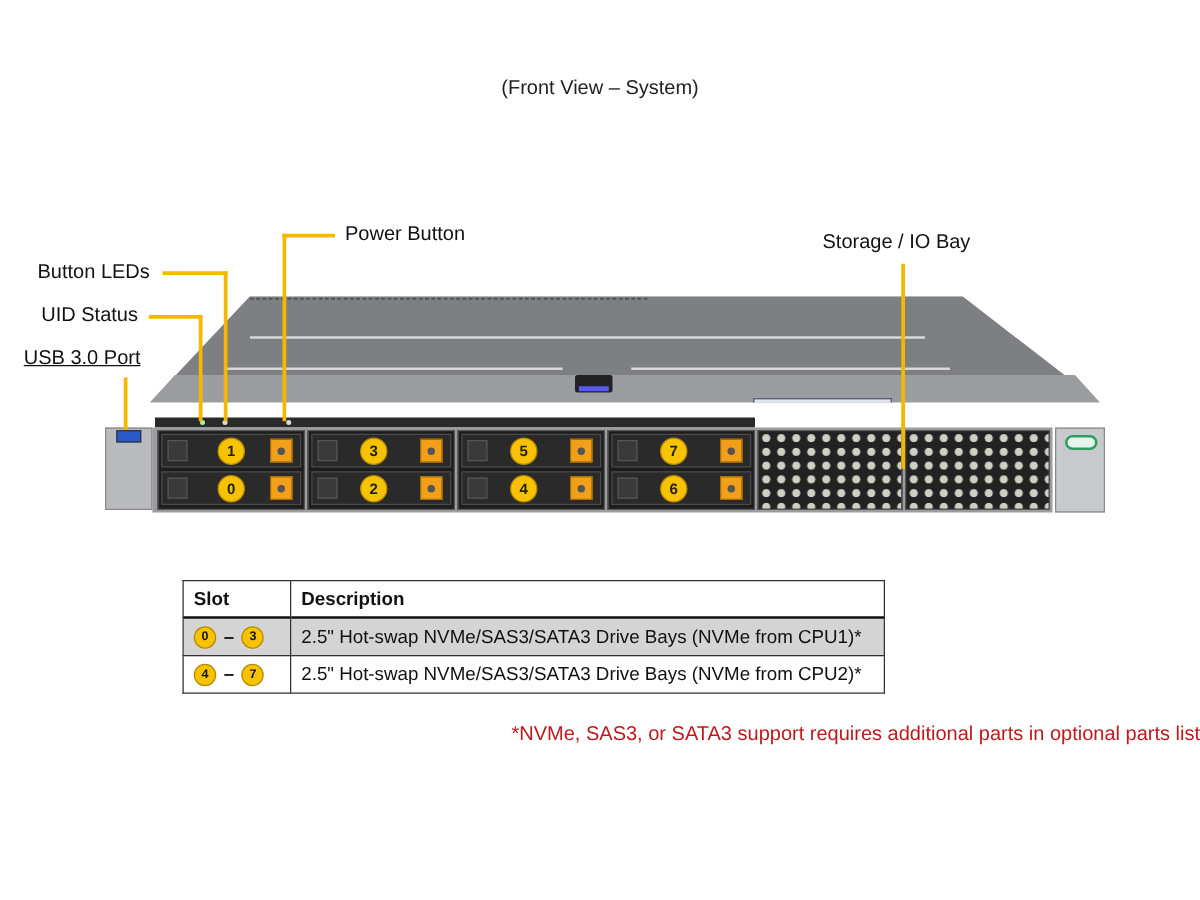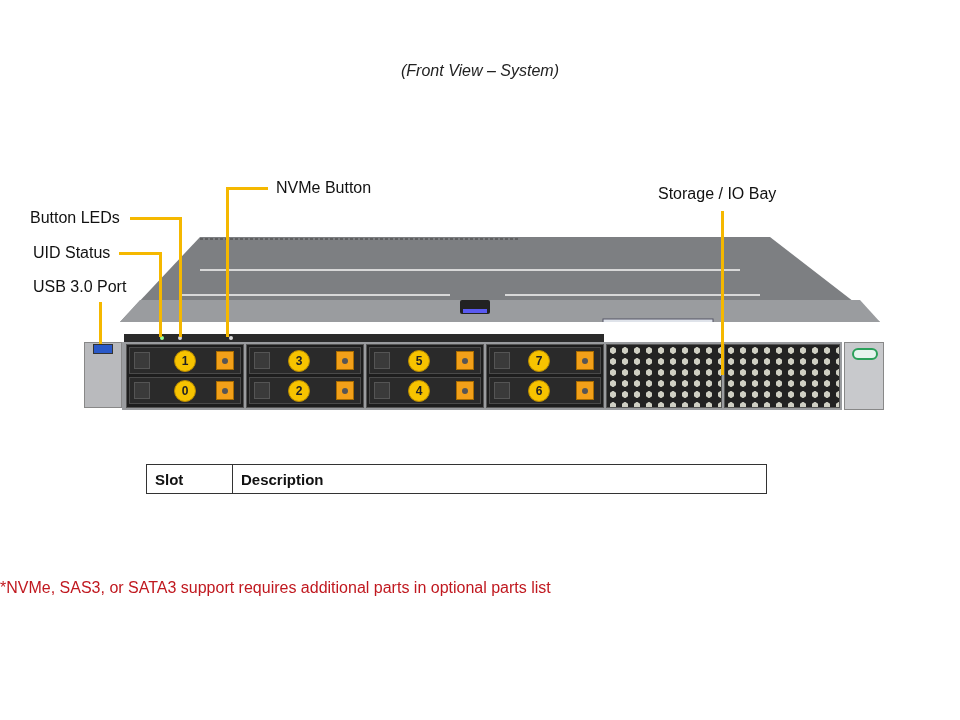--- a/index.html
+++ b/index.html
@@ -1,50 +1,50 @@
 <!DOCTYPE html>
 <html><head>
   <meta charset="utf-8">
   <style>
     html, body { margin:0; padding:0; background:#ffffff; }
     body { width:960px; height:720px; position:relative; overflow:hidden; font-family:"Liberation Sans", sans-serif; color:#111; }
-    .title { position:absolute; left:0; width:960px; top:62px; text-align:center; font-style:italic; font-size:16px; color:#222; }
+    .title { position:absolute; left:0; width:960px; top:62px; text-align:center; font-size:16px; color:#222; }
     .callout { position:absolute; font-size:16px; color:#111; white-space:nowrap; }
     .line { position:absolute; background:#f5b800; }
     
     .chassis-top { position:absolute; left:120px; top:237px; width:760px; height:85px; }
     .front { position:absolute; left:84px; top:334px; width:800px; height:76px; }
     .bay { position:absolute; background:#1d1d1d; border:1px solid #555; box-sizing:border-box; }
     .tray { position:absolute; height:27px; background:#2a2a2a; border:1px solid #4a4a4a; box-sizing:border-box; }
     .tray .grip { position:absolute; left:4px; top:4px; width:16px; height:17px; background:#3a3a3a; border:1px solid #555; box-sizing:border-box; }
     .tray .latch { position:absolute; right:6px; top:3px; width:18px; height:19px; background:#f2a019; border:1px solid #a86c00; box-sizing:border-box; }
     .tray .latch::after { content:""; position:absolute; left:5px; top:6px; width:6px; height:6px; border-radius:50%; background:#555; }
     .badge { position:absolute; width:22px; height:22px; border-radius:50%; background:#f7c300; border:1px solid #b88a00; box-sizing:border-box; font-weight:bold; font-size:12px; line-height:20px; text-align:center; color:#222; }
     .vent { position:absolute; background:#222; border:1px solid #555; box-sizing:border-box;
             background-image: radial-gradient(circle, #cfcfc3 3px, transparent 3.5px); background-size:12px 11px; }
     
-    .spec-table { position:absolute; left:146px; top:464px; width:621px; border-collapse:collapse; font-size:15px; }
+    .spec-table { position:absolute; left:146px; top:464px; width:562px; border-collapse:collapse; font-size:15px; }
     .spec-table th, .spec-table td { border:1px solid #333; padding:0 8px; height:29px; text-align:left; }
     .spec-table th { font-weight:bold; height:28px; }
     .spec-table th.slot, .spec-table td.slot { width:69px; }
     .spec-table tr.shaded td { background:#d4d4d4; }
     .spec-table tr.shaded td { border-top:2px solid #111; }
     .mini-badge { display:inline-block; width:18px; height:18px; border-radius:50%; background:#f7c300; border:1px solid #b88a00; box-sizing:border-box; font-size:10px; font-weight:bold; line-height:16px; text-align:center; vertical-align:middle; }
     .dash { display:inline-block; margin:0 6px; font-weight:bold; vertical-align:middle; }
-    .note { position:absolute; left:0; width:960px; top:579px; text-align:left; font-size:16px; color:#c0181f; }
+    .note { position:absolute; left:0; width:960px; top:579px; text-align:right; font-size:16px; color:#c0181f; }
   </style>
 </head>
 <body>
 
 <div class="title">(Front View – System)</div>
 
-<div class="callout" style="left:276px; top:179px;">NVMe Button</div>
+<div class="callout" style="left:276px; top:179px;">Power Button</div>
 <div class="callout" style="left:30px; top:209px;">Button LEDs</div>
 <div class="callout" style="left:33px; top:244px;">UID Status</div>
-<div class="callout" style="left:33px; top:278px;">USB 3.0 Port</div>
+<div class="callout" style="left:19px; top:278px;text-decoration:underline;">USB 3.0 Port</div>
 <div class="callout" style="left:658px; top:185px;text-align:center;">Storage / IO  Bay</div>
 
 <svg class="chassis-top" viewBox="0 0 760 85" width="760" height="85">
   <polygon points="0,85 80,0 650,0 760,85" fill="#7d7f82"></polygon>
   <polygon points="0,85 20,63 740,63 760,85" fill="#9a9c9f"></polygon>
   <line x1="80" y1="2" x2="400" y2="2" stroke="#555" stroke-width="1.5" stroke-dasharray="3,2"></line>
   <line x1="80" y1="33" x2="620" y2="33" stroke="#d8d8d8" stroke-width="2"></line>
   <line x1="60" y1="58" x2="330" y2="58" stroke="#d8d8d8" stroke-width="2"></line>
   <line x1="385" y1="58" x2="640" y2="58" stroke="#d8d8d8" stroke-width="2"></line>
   <rect x="340" y="63" width="30" height="14" rx="2" fill="#222"></rect>
@@ -134,16 +134,28 @@
 <div class="line" style="left:721px; top:211px; width:3px; height:164px;"></div>
 
 <table class="spec-table">
   <thead>
     <tr>
       <th class="slot">Slot</th>
       <th>Description</th>
     </tr>
   </thead>
   <tbody>
+    <tr class="shaded">
+      <td class="slot">
+        <span class="mini-badge">0</span><span class="dash">–</span><span class="mini-badge">3</span>
+      </td>
+      <td>2.5" Hot-swap  NVMe/SAS3/SATA3 Drive Bays (NVMe from CPU1)*</td>
+    </tr>
+    <tr>
+      <td class="slot">
+        <span class="mini-badge">4</span><span class="dash">–</span><span class="mini-badge">7</span>
+      </td>
+      <td>2.5" Hot-swap  NVMe/SAS3/SATA3 Drive Bays (NVMe from CPU2)*</td>
+    </tr>
   </tbody>
 </table>
 
 <div class="note">*NVMe, SAS3, or SATA3 support requires additional parts in optional parts list</div>
 
 </body></html>

